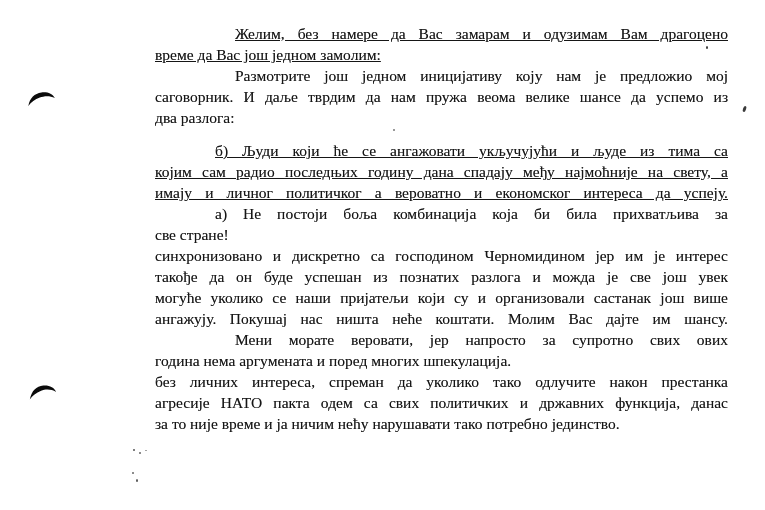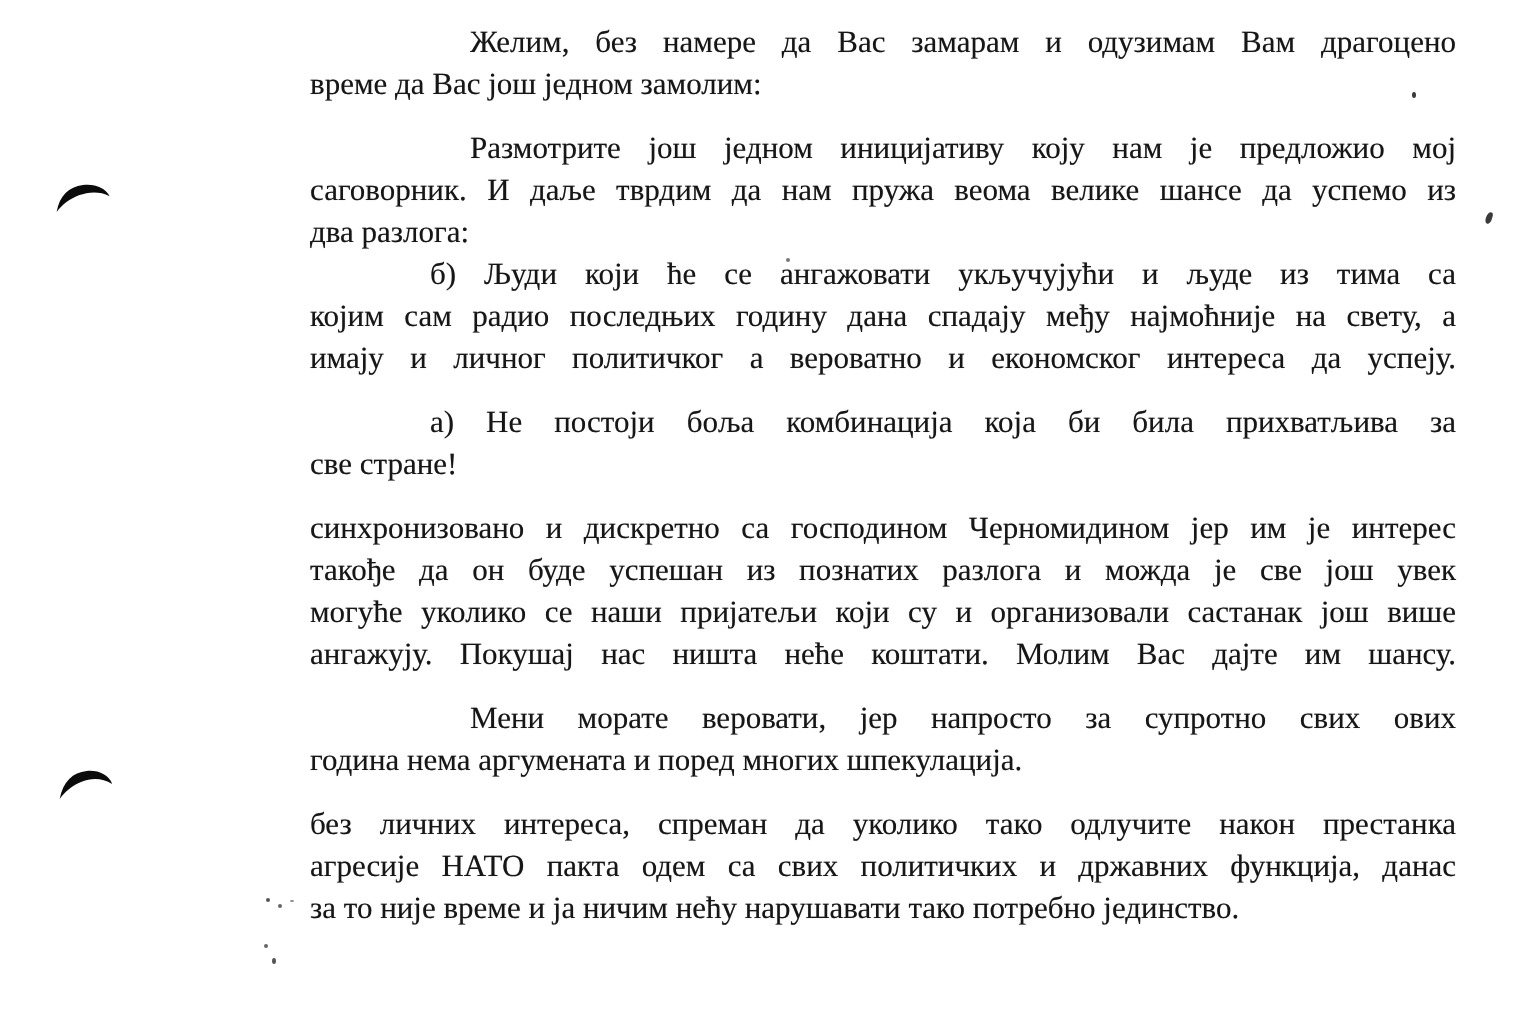--- a/index.html
+++ b/index.html
@@ -12,22 +12,22 @@
   }
   .text-block{
     position:absolute;
     left:155px;top:11px;
     width:573px;
     font-size:15.5px;
     line-height:21px;
     color:#161616;
     text-shadow:0 0 .4px rgba(0,0,0,.45);
   }
-  .para{margin-top:11px;}
-  .para.p0, .para.p3{margin-top:0;}
+  .para{}
+  .para.p0, .para.p3{margin-top:12px;text-decoration:underline;}
   .line{text-align:justify;text-align-last:justify;}
   .line.short{text-align-last:left;}
   .line.first{text-indent:80px;}
   .para.p2 .line.first, .para.p3 .line.first{text-indent:60px;}
 
   .crescent{position:absolute;}
   .crescent svg path{fill:#0b0b0b;}
   .m1{left:27px;top:91px;transform:rotate(-4deg);}
   .m2{left:29px;top:384px;transform:rotate(2deg);}
 

